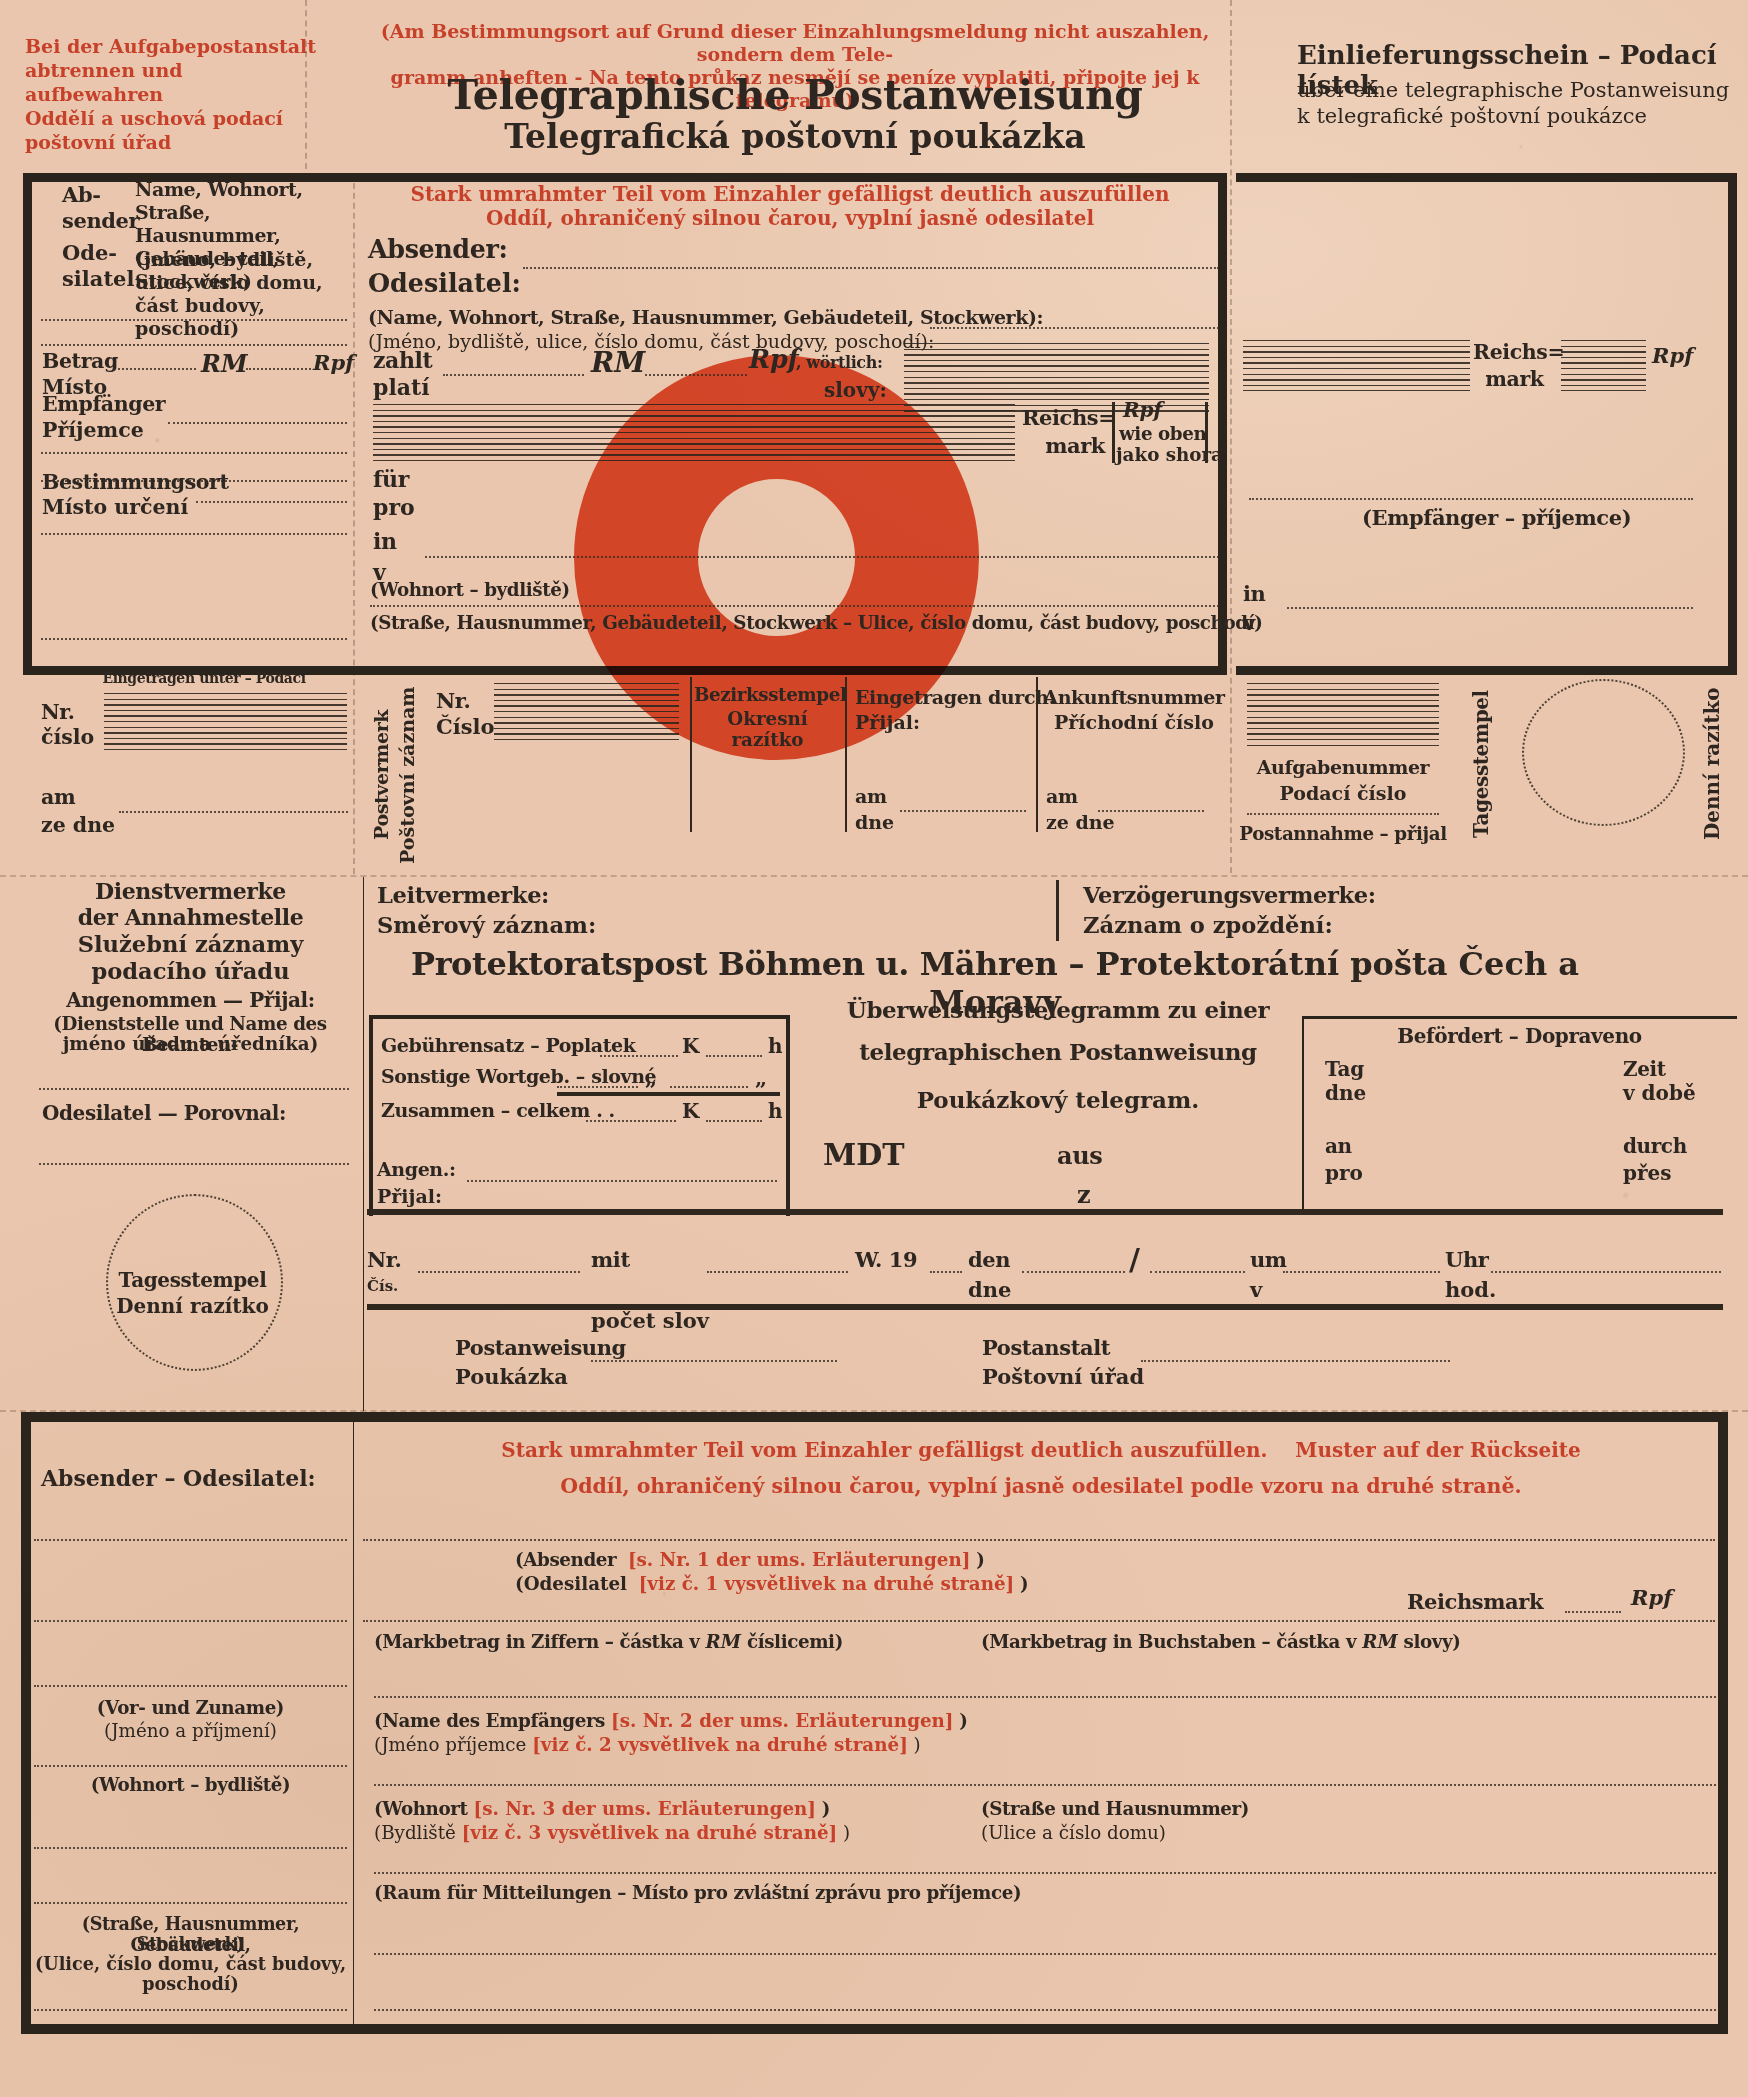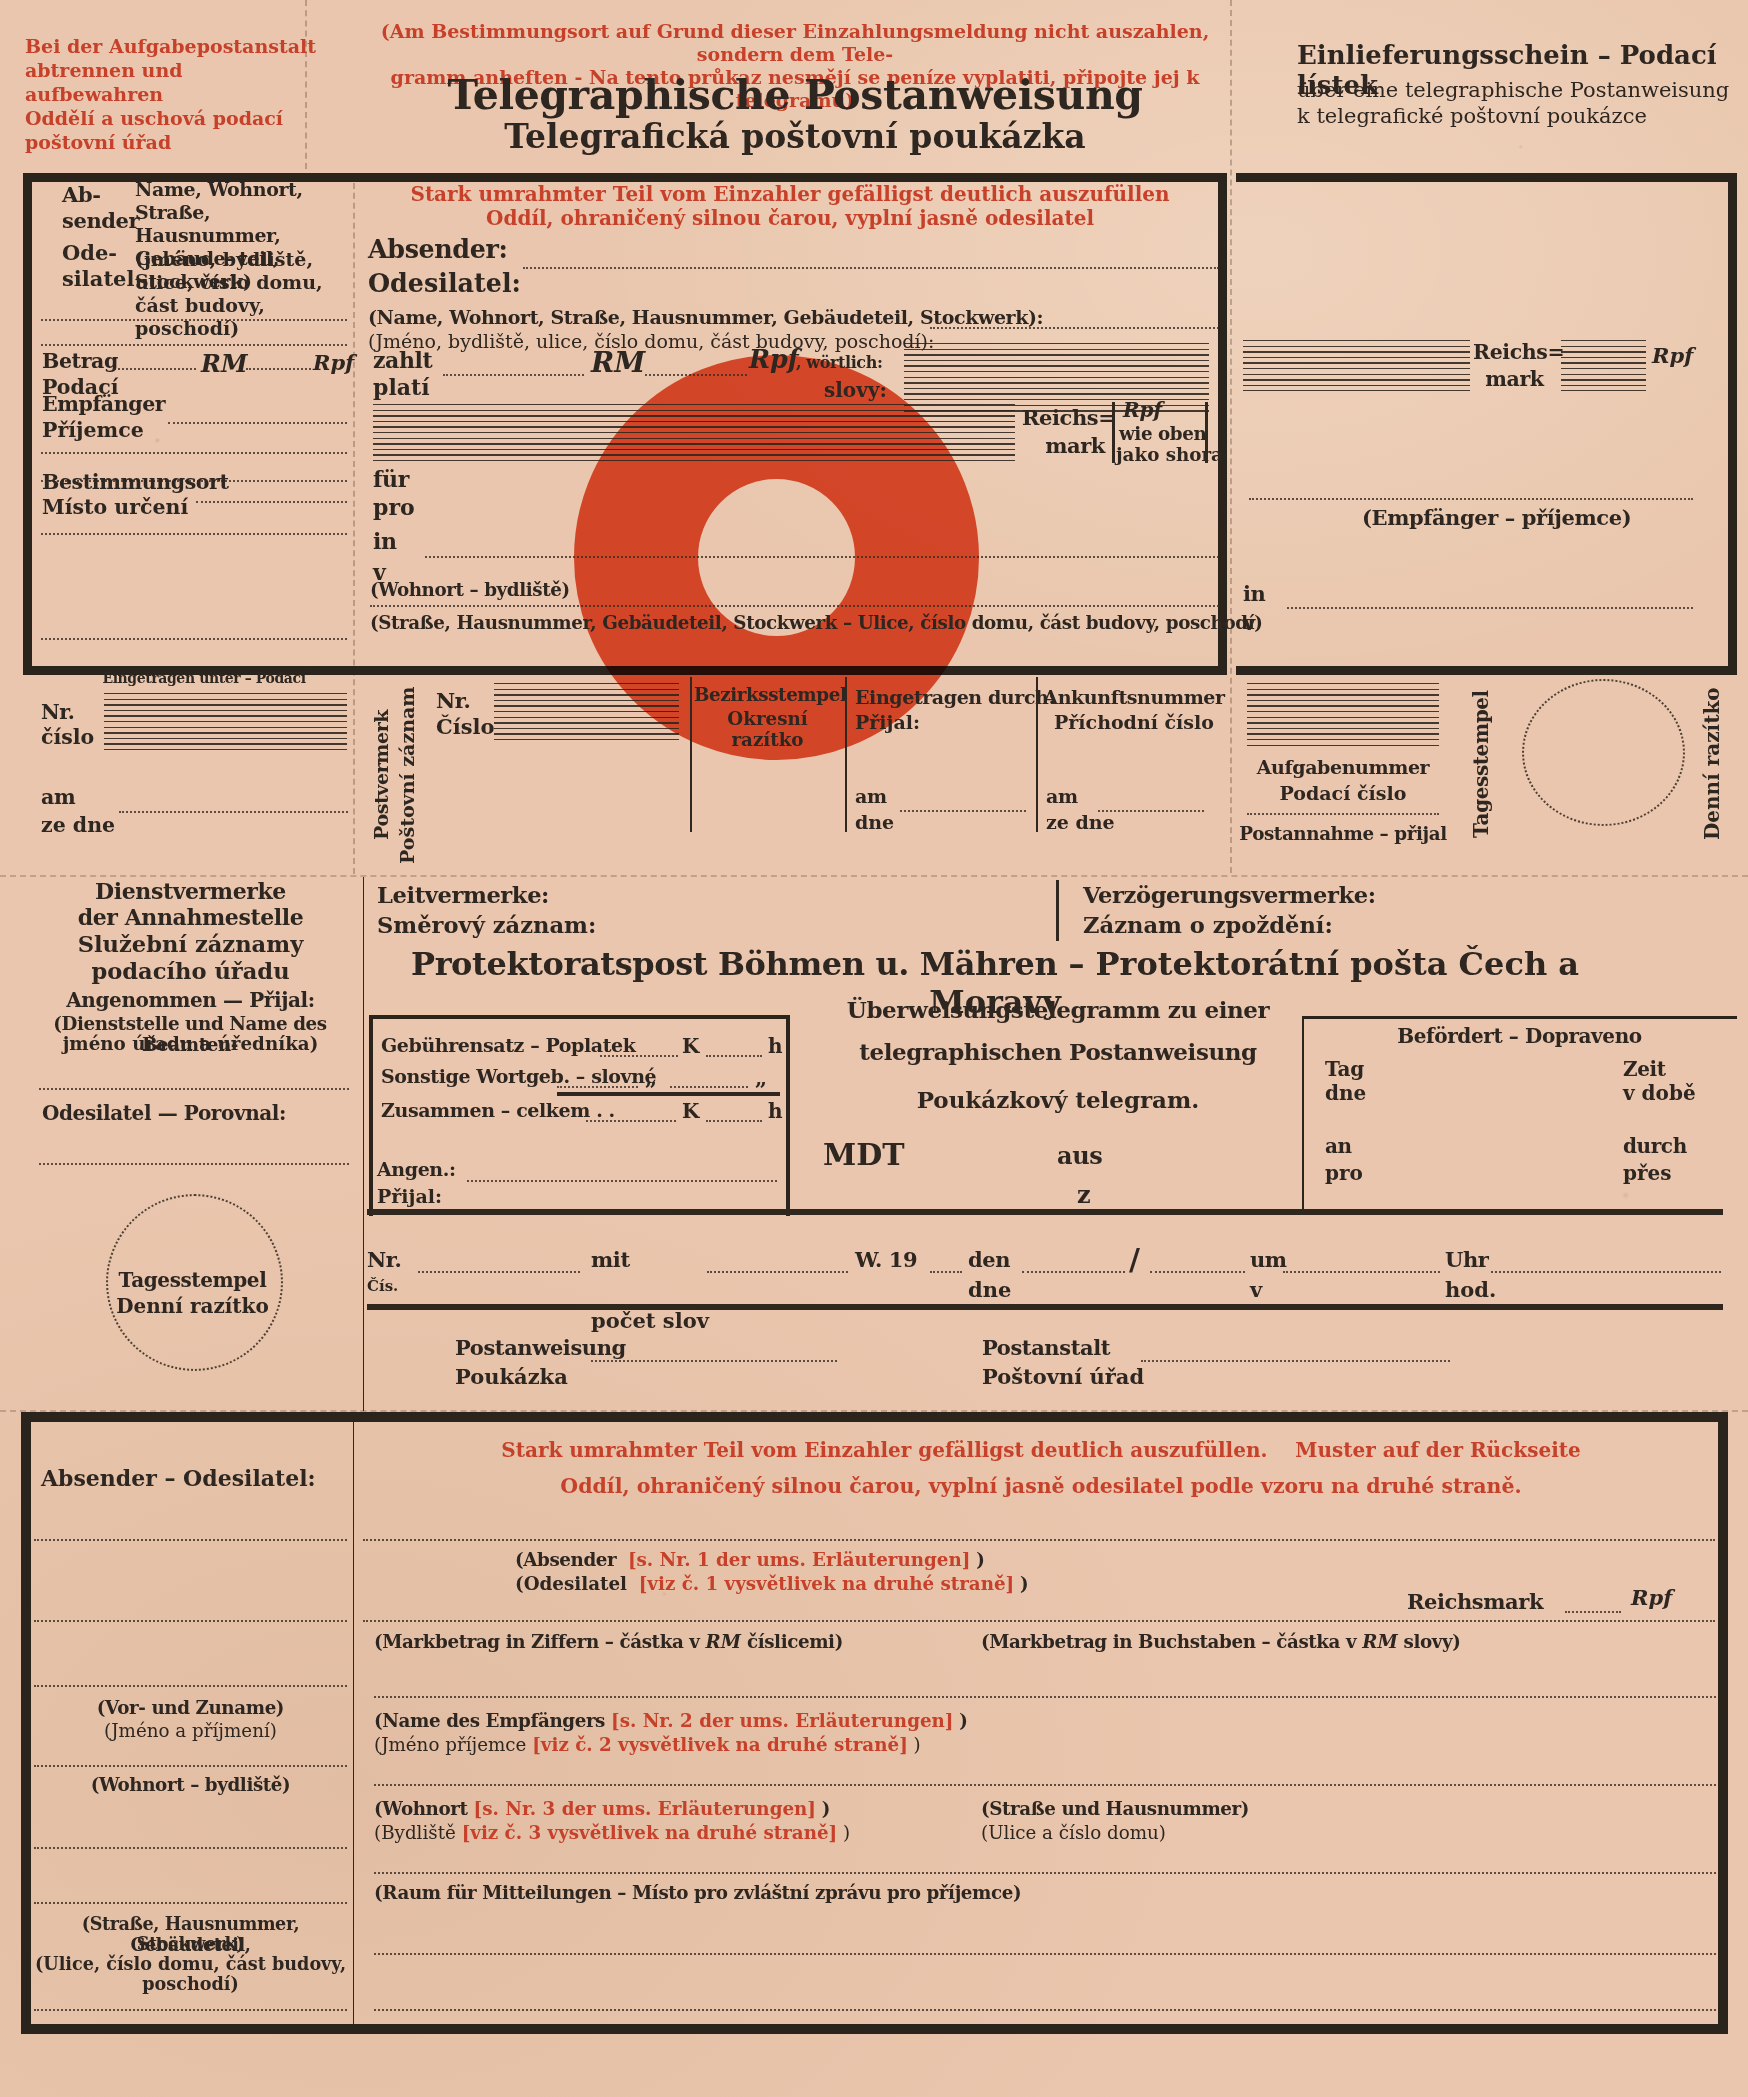--- a/index.html
+++ b/index.html
@@ -72,21 +72,21 @@
 </div>
 <div class="a b" style="left:62px;top:240px;font-size:21px;line-height:26px;">
   <div>Ode-</div>
   <div>silatel</div>
 </div>
 <div class="a fr" style="left:135px;top:178px;width:212px;font-size:19px;line-height:23px;">Name, Wohnort, Straße, Hausnummer, Gebäude- teil, Stockwerk)</div>
 <div class="a b" style="left:135px;top:248px;width:219px;font-size:19px;line-height:23px;">(jméno, bydliště, ulice, číslo domu, část budovy, poschodí)</div>
 <div class="a dot" style="left:41px;top:319px;width:306px;"></div>
 <div class="a dot" style="left:41px;top:344px;width:306px;"></div>
 <div class="a fr" style="left:42px;top:349px;font-size:20.5px;">Betrag</div>
-<div class="a b" style="left:42px;top:375px;font-size:20.5px;">Podací</div>
+<div class="a b" style="left:42px;top:375px;font-size:20.5px;">Místo</div>
 <div class="a dot" style="left:113px;top:368px;width:83px;"></div>
 <div class="a b it" style="left:201px;top:349px;font-size:24px;">RM</div>
 <div class="a dot" style="left:246px;top:368px;width:65px;"></div>
 <div class="a b it" style="left:313px;top:350px;font-size:21px;">Rpf</div>
 <div class="a fr" style="left:42px;top:392px;font-size:20.5px;">Empfänger</div>
 <div class="a b" style="left:42px;top:418px;font-size:20.5px;">Příjemce</div>
 <div class="a dot" style="left:168px;top:422px;width:179px;"></div>
 <div class="a dot" style="left:41px;top:452px;width:306px;"></div>
 <div class="a dot" style="left:41px;top:480px;width:306px;"></div>
 <div class="a fr" style="left:42px;top:470px;font-size:20.5px;">Bestimmungsort</div>

